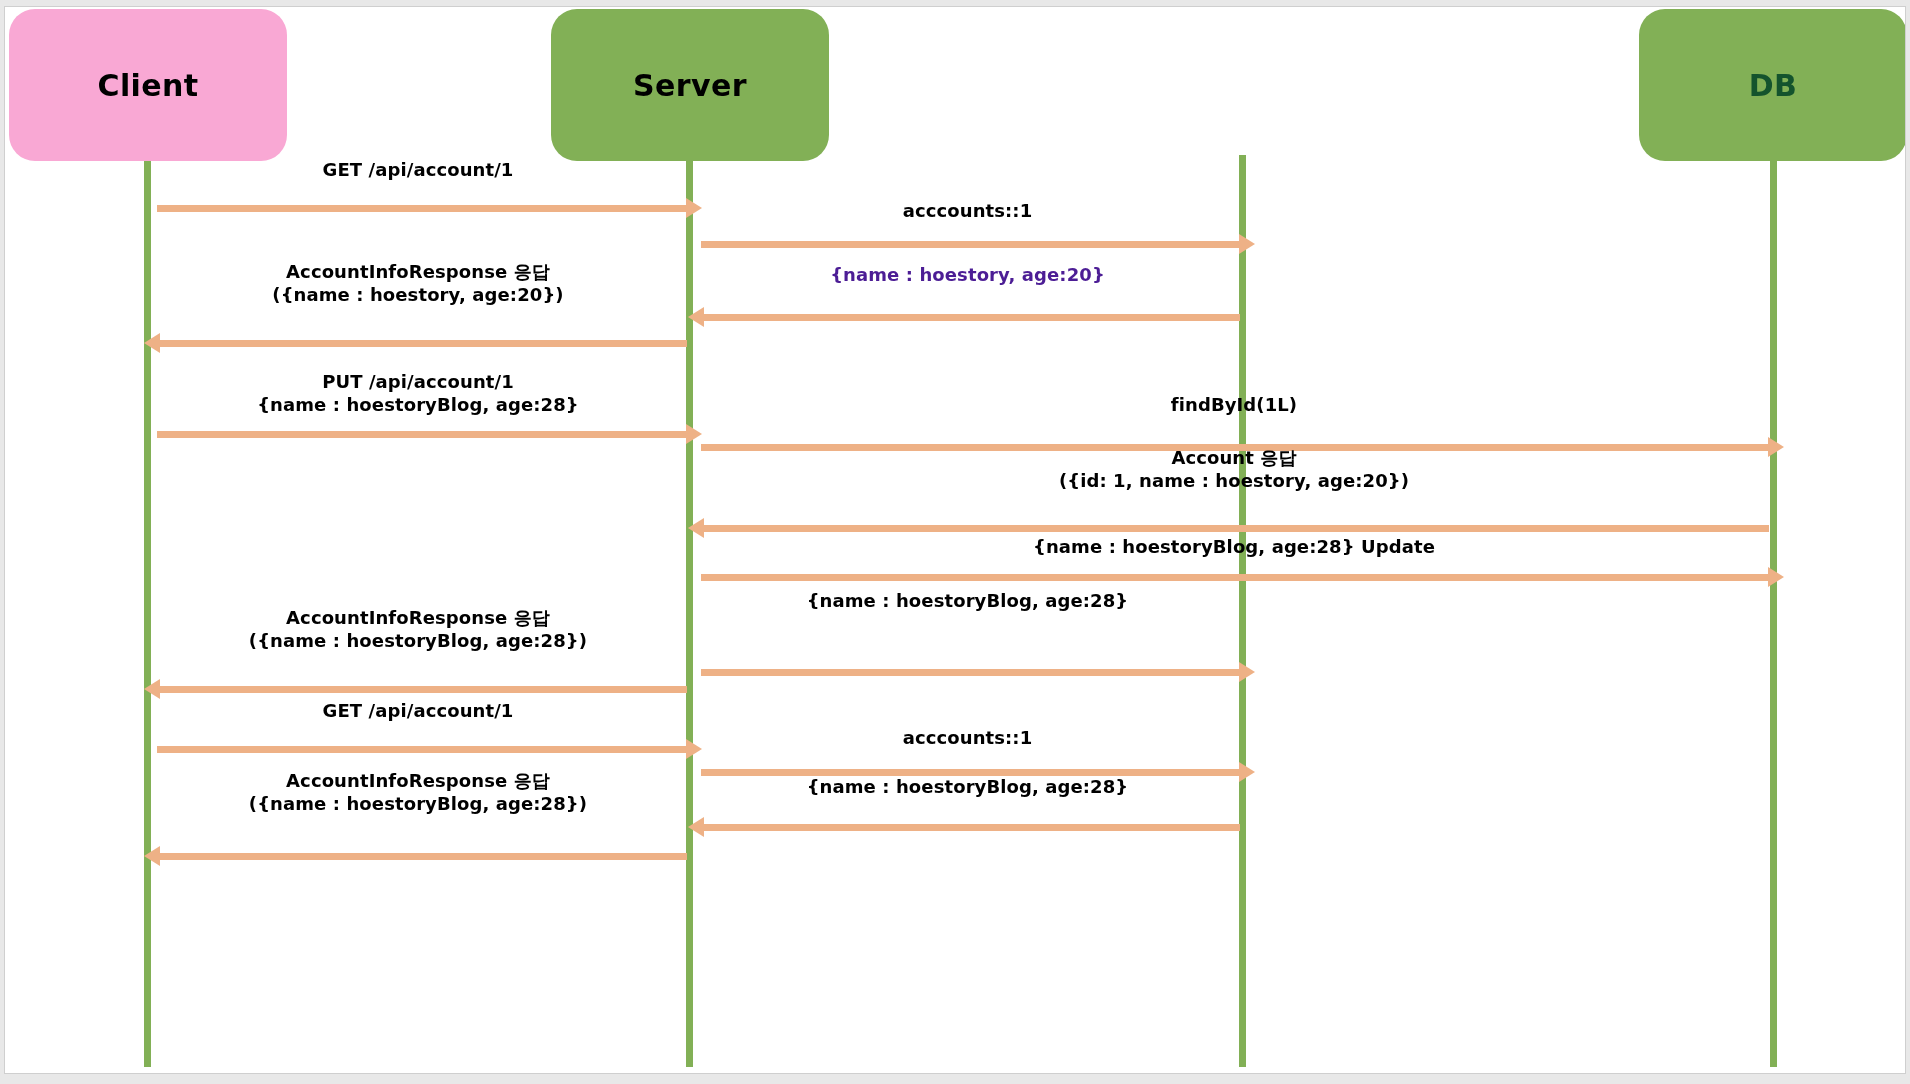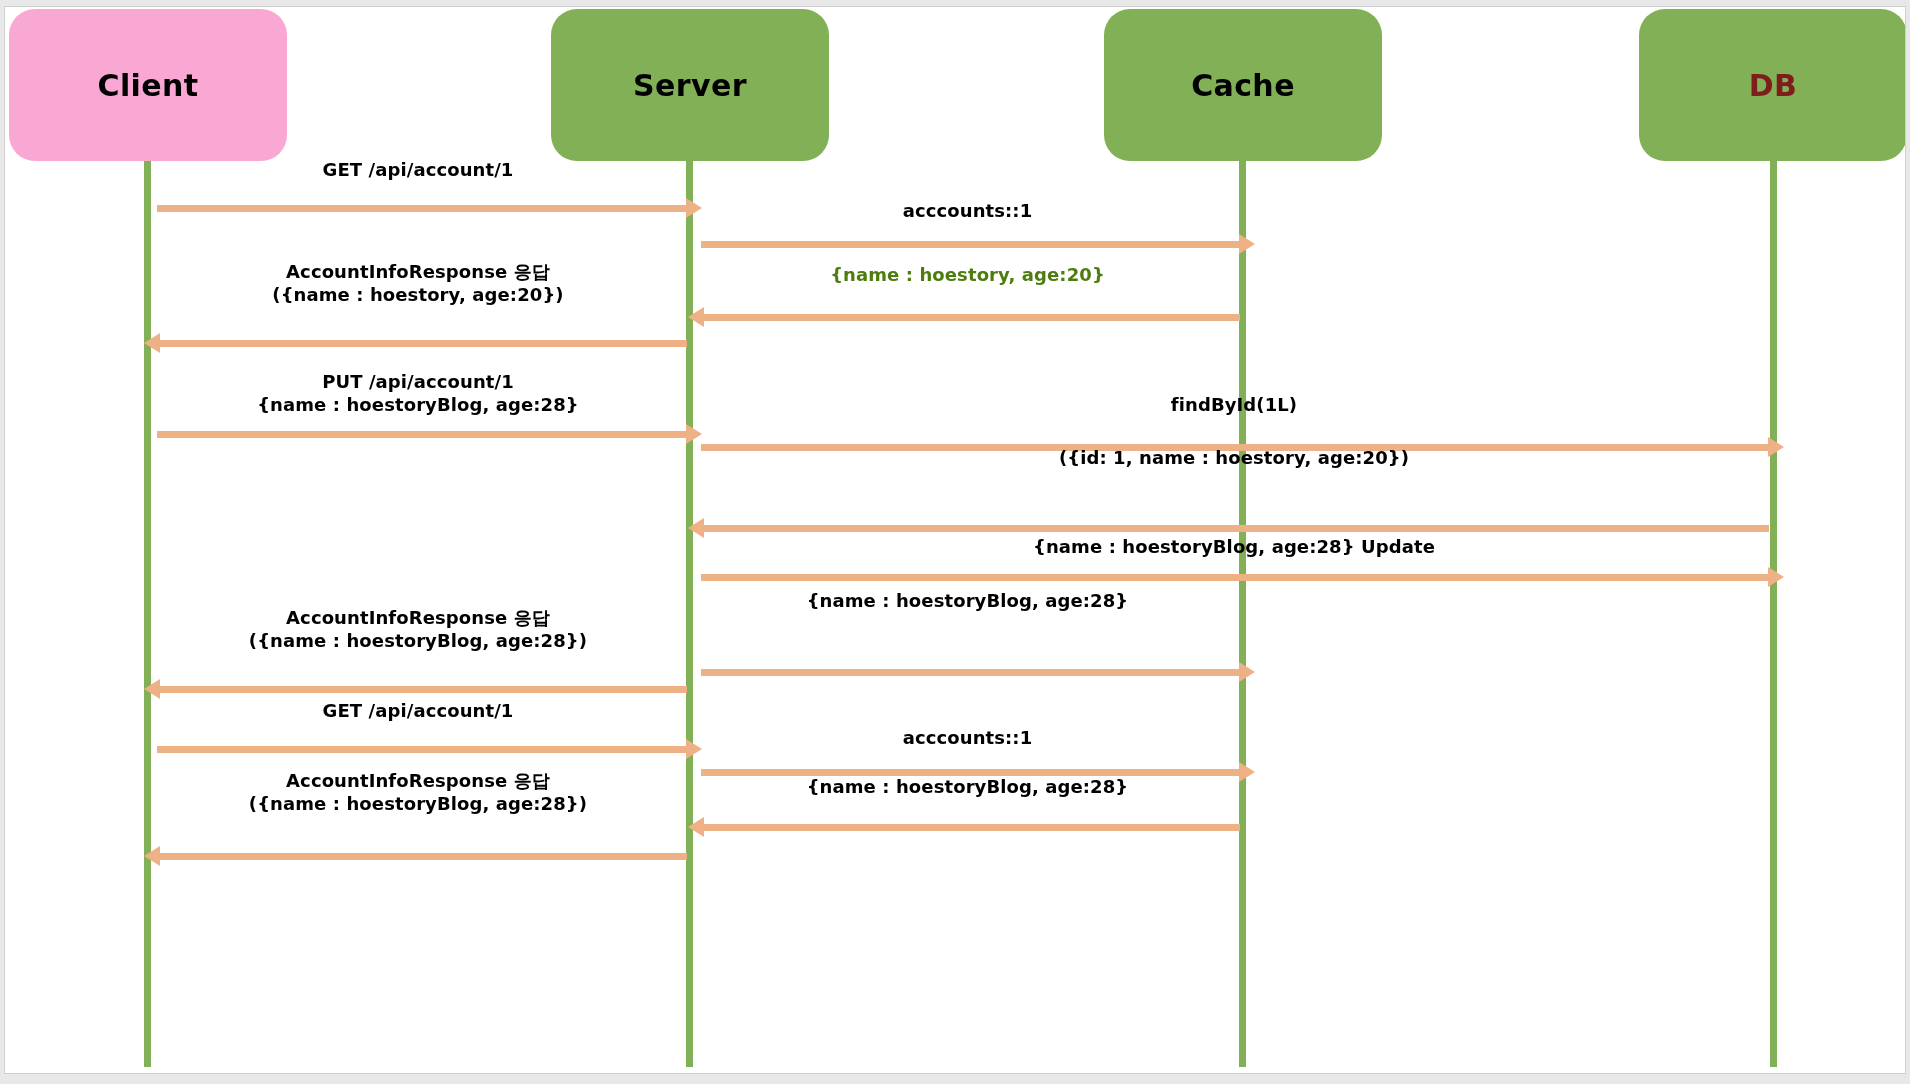--- a/index.html
+++ b/index.html
@@ -93,42 +93,39 @@
       <div class="lifeline" style="left: 139px; top: 148px; height: 912px; background: rgb(130, 176, 86);"></div>
       <div class="lifeline" style="left: 681px; top: 148px; height: 912px; background: rgb(130, 176, 86);"></div>
       <div class="lifeline" style="left: 1234px; top: 148px; height: 912px; background: rgb(130, 176, 86);"></div>
       <div class="lifeline" style="left: 1765px; top: 148px; height: 912px; background: rgb(130, 176, 86);"></div>
       <div class="participant-box" style="left: 4px; top: 2px; width: 278px; height: 152px; background: #f9a8d4;">
         <div class="participant-label" style="color: rgb(0, 0, 0);">Client</div>
       </div>
       <div class="participant-box" style="left: 546px; top: 2px; width: 278px; height: 152px; background: rgb(130, 176, 86);">
         <div class="participant-label" style="color: rgb(0, 0, 0);">Server</div>
       </div>
-      <div class="participant-box" style="left: 1099px; top: 2px; width: 278px; height: 152px; background: rgb(130, 176, 86);">
-        <div class="participant-label" style="color: rgb(0, 0, 0);">Cache</div>
-      </div>
       <div class="participant-box" style="left: 1634px; top: 2px; width: 268px; height: 152px; background: rgb(130, 176, 86);">
-        <div class="participant-label" style="color: #7f1d1d;">DB</div>
+        <div class="participant-label" style="color: #14532d;">DB</div>
       </div>
       <div class="msg-arrow to-right" style="left: 152px; top: 198px; width: 530px; background: rgb(238, 177, 134);">
         <div class="head" style="border-left-color: rgb(238, 177, 134);"></div>
       </div>
       <div class="msg-label" style="left: 142px; top: 152px; width: 542px; color: rgb(0, 0, 0);">
         <span>GET /api/account/1</span>
       </div>
       <div class="msg-arrow to-right" style="left: 696px; top: 234px; width: 539px; background: rgb(238, 177, 134);">
         <div class="head" style="border-left-color: rgb(238, 177, 134);"></div>
       </div>
       <div class="msg-label" style="left: 690px; top: 193px; width: 545px; color: rgb(0, 0, 0);">
         <span>acccounts::1</span>
       </div>
       <div class="msg-arrow to-left" style="left: 698px; top: 307px; width: 537px; background: rgb(238, 177, 134);">
         <div class="head" style="border-right-color: rgb(238, 177, 134);"></div>
       </div>
-      <div class="msg-label" style="left: 690px; top: 257px; width: 545px; color: #4d7c0f;">
+      <div class="msg-label" style="left: 690px; top: 257px; width: 545px; color: #4c1d95;">
         <span>{name : hoestory, age:20}</span>
       </div>
       <div class="msg-arrow to-left" style="left: 154px; top: 333px; width: 528px; background: rgb(238, 177, 134);">
         <div class="head" style="border-right-color: rgb(238, 177, 134);"></div>
       </div>
       <div class="msg-label" style="left: 142px; top: 254px; width: 542px; color: rgb(0, 0, 0);">
         <span>AccountInfoResponse 응답</span>
         <span>({name : hoestory, age:20})</span>
       </div>
       <div class="msg-arrow to-right" style="left: 152px; top: 424px; width: 530px; background: rgb(238, 177, 134);">
@@ -141,20 +138,21 @@
       <div class="msg-arrow to-right" style="left: 696px; top: 437px; width: 1068px; background: rgb(238, 177, 134);">
         <div class="head" style="border-left-color: rgb(238, 177, 134);"></div>
       </div>
       <div class="msg-label" style="left: 690px; top: 387px; width: 1078px; color: rgb(0, 0, 0);">
         <span>findById(1L)</span>
       </div>
       <div class="msg-arrow to-left" style="left: 698px; top: 518px; width: 1066px; background: rgb(238, 177, 134);">
         <div class="head" style="border-right-color: rgb(238, 177, 134);"></div>
       </div>
       <div class="msg-label" style="left: 690px; top: 440px; width: 1078px; color: rgb(0, 0, 0);">
+        <span>Account 응답</span>
         <span>({id: 1, name : hoestory, age:20})</span>
       </div>
       <div class="msg-arrow to-right" style="left: 696px; top: 567px; width: 1068px; background: rgb(238, 177, 134);">
         <div class="head" style="border-left-color: rgb(238, 177, 134);"></div>
       </div>
       <div class="msg-label" style="left: 690px; top: 529px; width: 1078px; color: rgb(0, 0, 0);">
         <span>{name : hoestoryBlog, age:28} Update</span>
       </div>
       <div class="msg-arrow to-right" style="left: 696px; top: 662px; width: 539px; background: rgb(238, 177, 134);">
         <div class="head" style="border-left-color: rgb(238, 177, 134);"></div>

